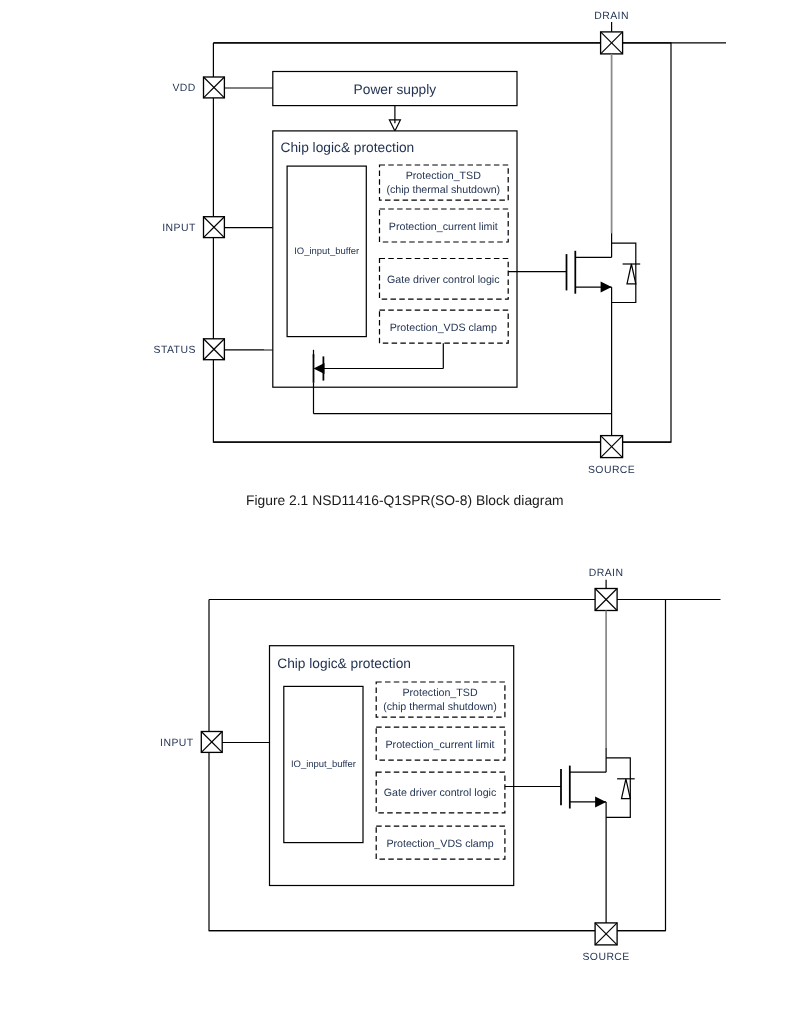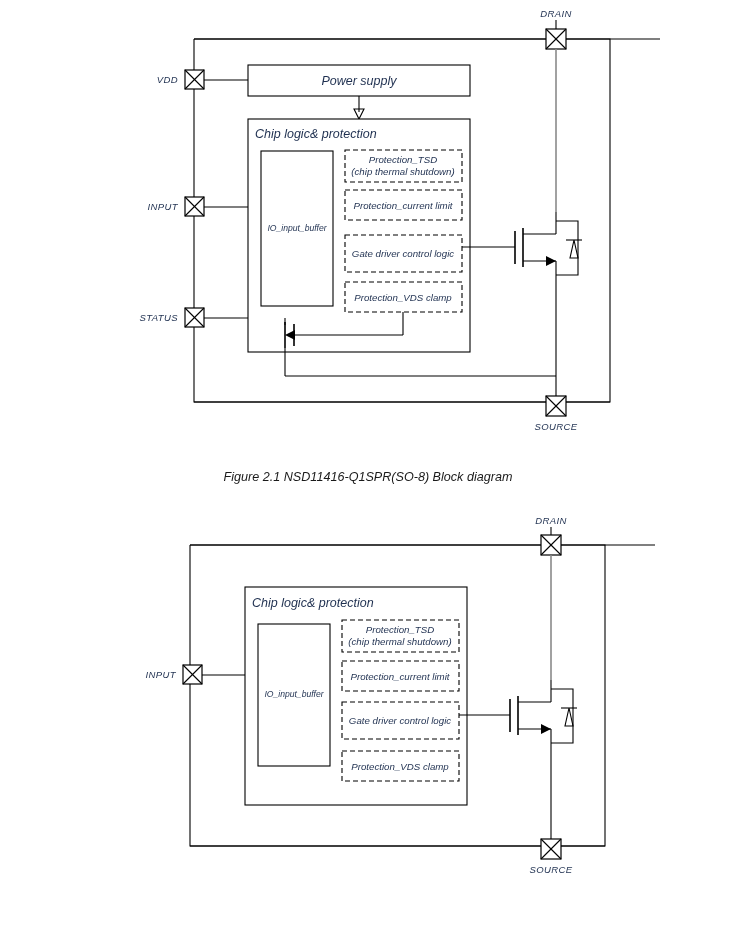--- a/index.html
+++ b/index.html
@@ -13,21 +13,20 @@
     height: 930px;
     font-family: "Liberation Sans", sans-serif;
     color: #1f3050;
     position: relative;
     overflow: hidden;
   }
   .page {
     position: relative;
     width: 736px;
     height: 706px;
-    font-style: italic;
   }
   svg.diagram {
     position: absolute;
     left: 0;
     top: 0;
     width: 736px;
     height: 930px;
     overflow: visible;
   }
   .wire {
@@ -87,21 +86,21 @@
     font-size: 8.6px;
   }
   .caption {
     position: absolute;
     width: 736px;
     text-align: center;
     font-size: 12.6px;
     color: #1a1a1a;
     font-family: "Liberation Sans", sans-serif;
   }
-  #caption1 { top: 470px; }
+  #caption1 { top: 448px; }
   #caption2 { top: 901px; }
 </style>
 </head>
 <body>
 
 <div class="page">
 
   <svg class="diagram" id="fig1" viewBox="0 0 736 930">
 
     <path class="wire" d="M194,39 L194,402 L610,402 L610,39 L194,39"></path>

